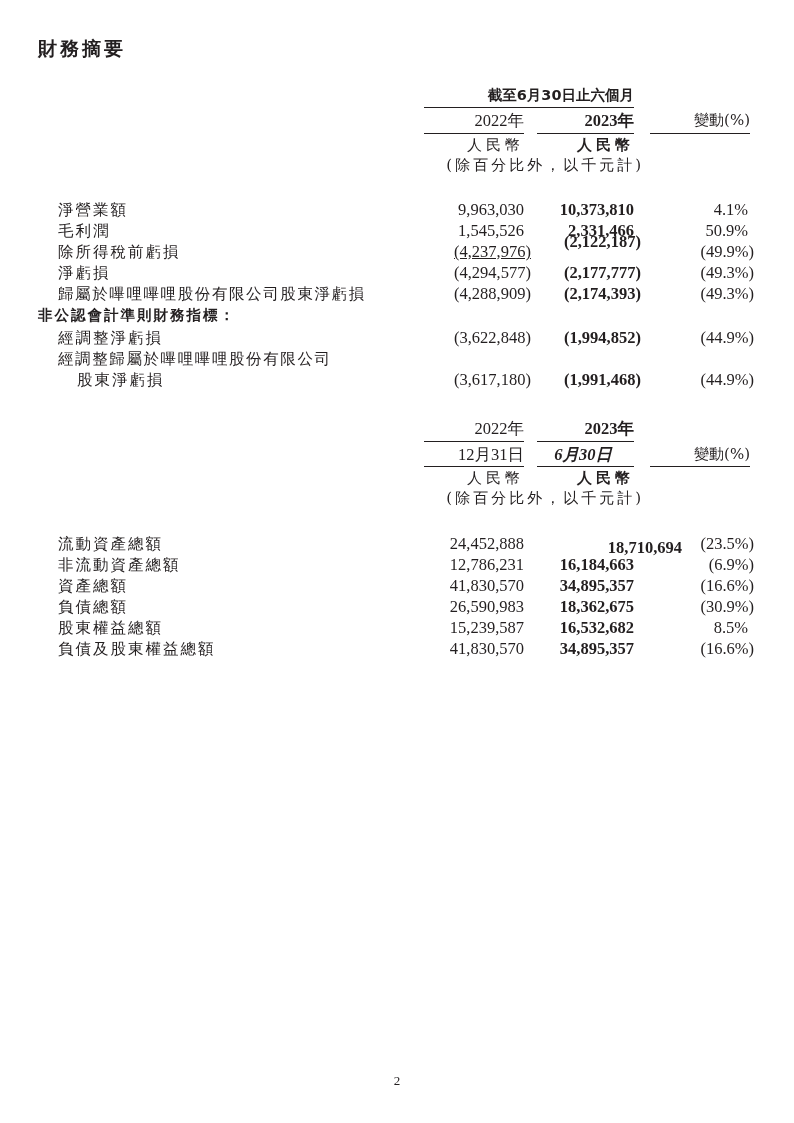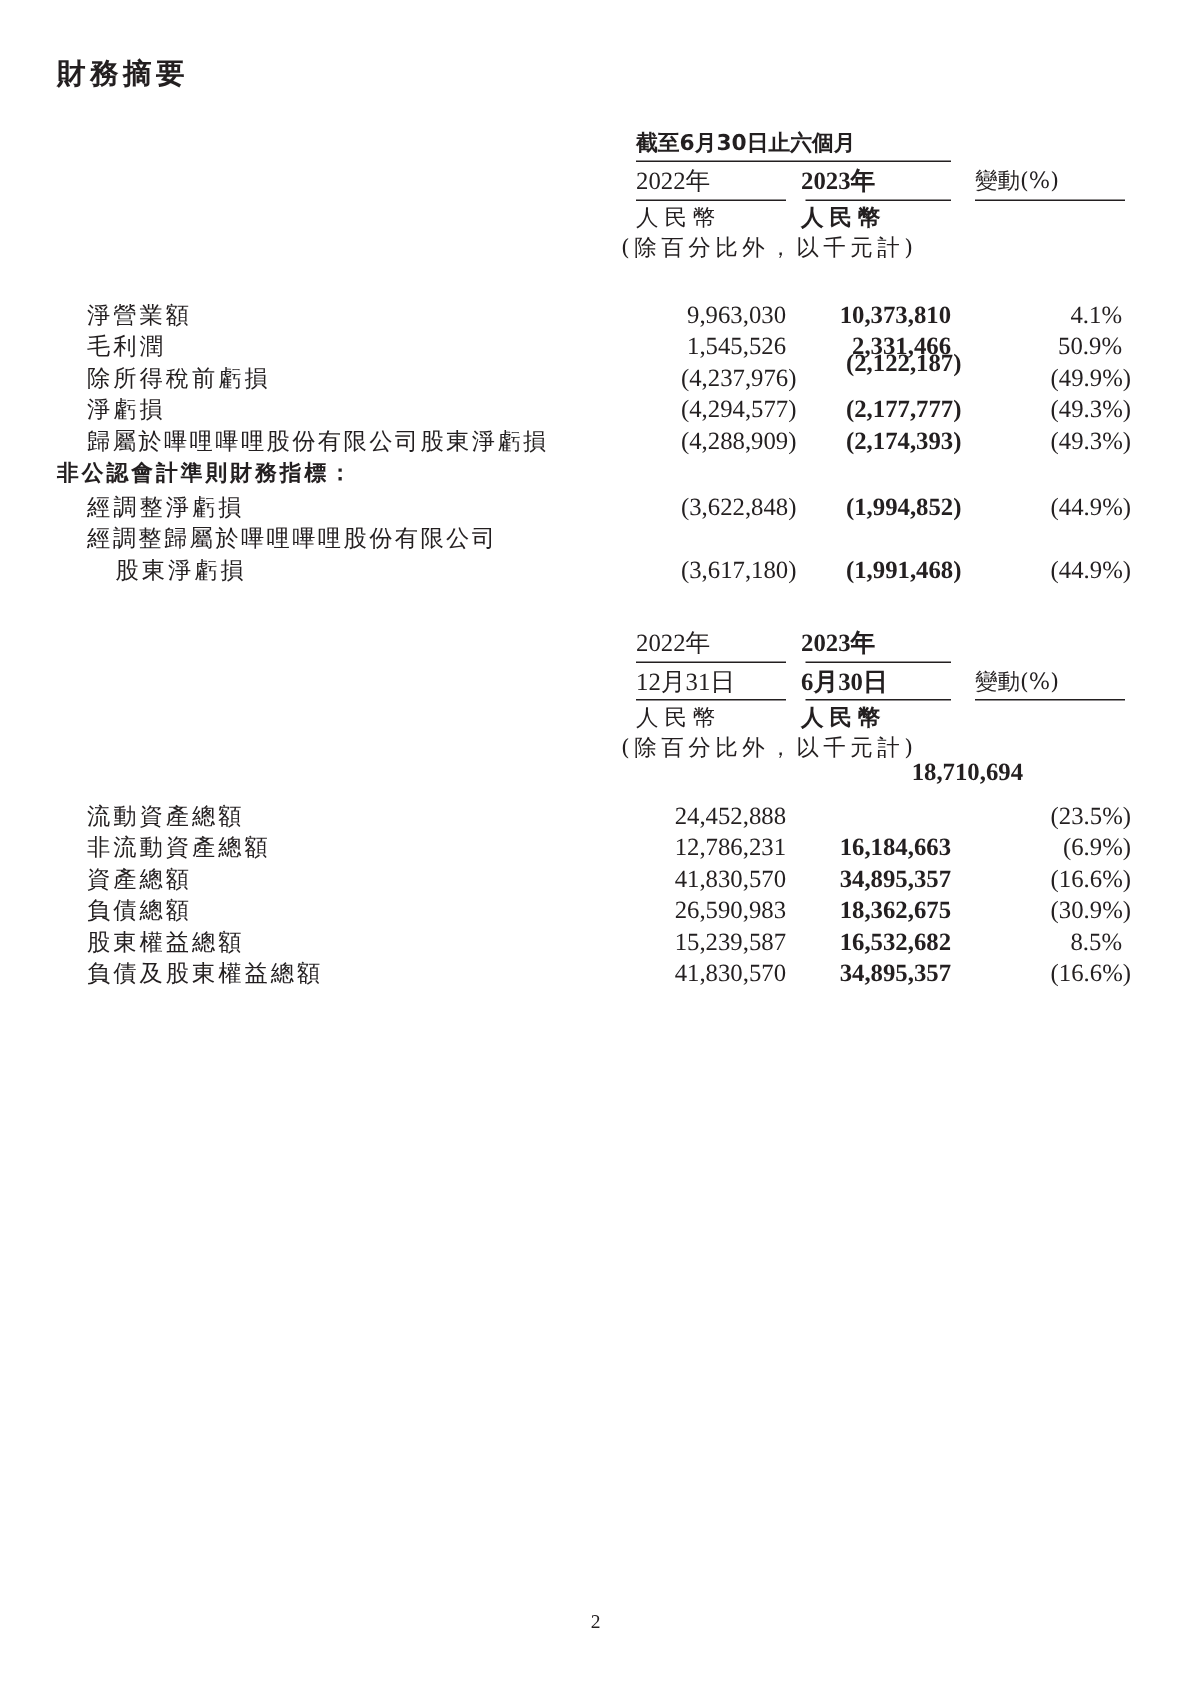--- a/index.html
+++ b/index.html
@@ -11,21 +11,21 @@
     .title {
       position: absolute; left: 38px; top: 36px;
       font-family: "DejaVu Sans", sans-serif; font-weight: bold;
       font-size: 19px; letter-spacing: 3px;
     }
     .abs { position: absolute; white-space: nowrap; }
     .lbl { font-size: 15.5px; letter-spacing: 2px; }
     .num { font-family: "Liberation Serif", serif; font-size: 16.5px; }
     .bold { font-weight: bold; }
     .right { text-align: right; }
-    .center { text-align: left; }
+    .center { text-align: right; }
     .rule { position: absolute; height: 0; border-top: 1px solid #231f20; }
     .sec-head { font-family: "DejaVu Sans", sans-serif; font-weight: bold; font-size: 14.5px; letter-spacing: 2px; }
     .hdr { font-size: 15px; }
     .hdr-num { font-family: "Liberation Serif", serif; font-size: 16.5px; }
     .page-num { position: absolute; left: 0; width: 794px; top: 1073px; text-align: center; font-family: "Liberation Serif", serif; font-size: 13px; }
   </style>
 </head>
 <body>
 
 <div class="title">財務摘要</div>
@@ -52,21 +52,21 @@
     <div class="abs num right" style="left:630px; width:118px; top:200px;">4.1%</div>
   </div>
   <div>
     <div class="abs lbl" style="left:58px; top:221px;">毛利潤</div>
     <div class="abs num right" style="left:404px; width:120px; top:221px;">1,545,526</div>
     <div class="abs num right bold" style="left:514px; width:120px; top:221px;">2,331,466</div>
     <div class="abs num right" style="left:630px; width:118px; top:221px;">50.9%</div>
   </div>
   <div>
     <div class="abs lbl" style="left:58px; top:242px;">除所得稅前虧損</div>
-    <div class="abs num right" style="left:404px; width:127px; top:242px;">(4,237,976)</div>
+    <div class="abs num right" style="left:404px; width:127px; top:242px;text-decoration:underline;">(4,237,976)</div>
     <div class="abs num right bold" style="left:514px; width:127px; top:232px;">(2,122,187)</div>
     <div class="abs num right" style="left:630px; width:124px; top:242px;">(49.9%)</div>
   </div>
   <div>
     <div class="abs lbl" style="left:58px; top:263px;">淨虧損</div>
     <div class="abs num right" style="left:404px; width:127px; top:263px;">(4,294,577)</div>
     <div class="abs num right bold" style="left:514px; width:127px; top:263px;">(2,177,777)</div>
     <div class="abs num right" style="left:630px; width:124px; top:263px;">(49.3%)</div>
   </div>
   <div>
@@ -92,35 +92,35 @@
     <div class="abs num right" style="left:630px; width:124px; top:370px;">(44.9%)</div>
   </div>
 </div>
 
 <div>
   <div class="abs center hdr-num" style="left:424px; width:100px; top:418px;">2022年</div>
   <div class="abs center hdr-num bold" style="left:534px; width:100px; top:418px;">2023年</div>
   <div class="rule" style="left:424px; width:100px; top:441px;"></div>
   <div class="rule" style="left:537px; width:97px; top:441px;"></div>
   <div class="abs center hdr-num" style="left:424px; width:100px; top:444px;">12月31日</div>
-  <div class="abs center hdr-num bold" style="left:534px; width:100px; top:444px;">6月30日</div>
+  <div class="abs center hdr-num bold" style="left:512px; width:100px; top:444px;font-style:italic;">6月30日</div>
   <div class="abs center hdr" style="left:650px; width:100px; top:445px;">變動(%)</div>
   <div class="rule" style="left:424px; width:100px; top:466px;"></div>
   <div class="rule" style="left:537px; width:97px; top:466px;"></div>
   <div class="rule" style="left:650px; width:100px; top:466px;"></div>
   <div class="abs center hdr" style="left:424px; width:100px; top:469px; letter-spacing:4px;">人民幣</div>
   <div class="abs center hdr bold" style="left:534px; width:100px; top:469px; letter-spacing:4px; font-family:'DejaVu Sans',sans-serif;">人民幣</div>
   <div class="abs center hdr" style="left:414px; width:230px; top:489px; letter-spacing:3px;">(除百分比外，以千元計)</div>
 </div>
 
 <div>
   <div>
     <div class="abs lbl" style="left:58px; top:534px;">流動資產總額</div>
     <div class="abs num right" style="left:404px; width:120px; top:534px;">24,452,888</div>
-    <div class="abs num right bold" style="left:514px; width:120px; top:505px;padding-left:48px;">18,710,694</div>
+    <div class="abs num right bold" style="left:514px; width:120px; top:538px;padding-left:48px;">18,710,694</div>
     <div class="abs num right" style="left:630px; width:124px; top:534px;">(23.5%)</div>
   </div>
   <div>
     <div class="abs lbl" style="left:58px; top:555px;">非流動資產總額</div>
     <div class="abs num right" style="left:404px; width:120px; top:555px;">12,786,231</div>
     <div class="abs num right bold" style="left:514px; width:120px; top:555px;">16,184,663</div>
     <div class="abs num right" style="left:630px; width:124px; top:555px;">(6.9%)</div>
   </div>
   <div>
     <div class="abs lbl" style="left:58px; top:576px;">資產總額</div>

